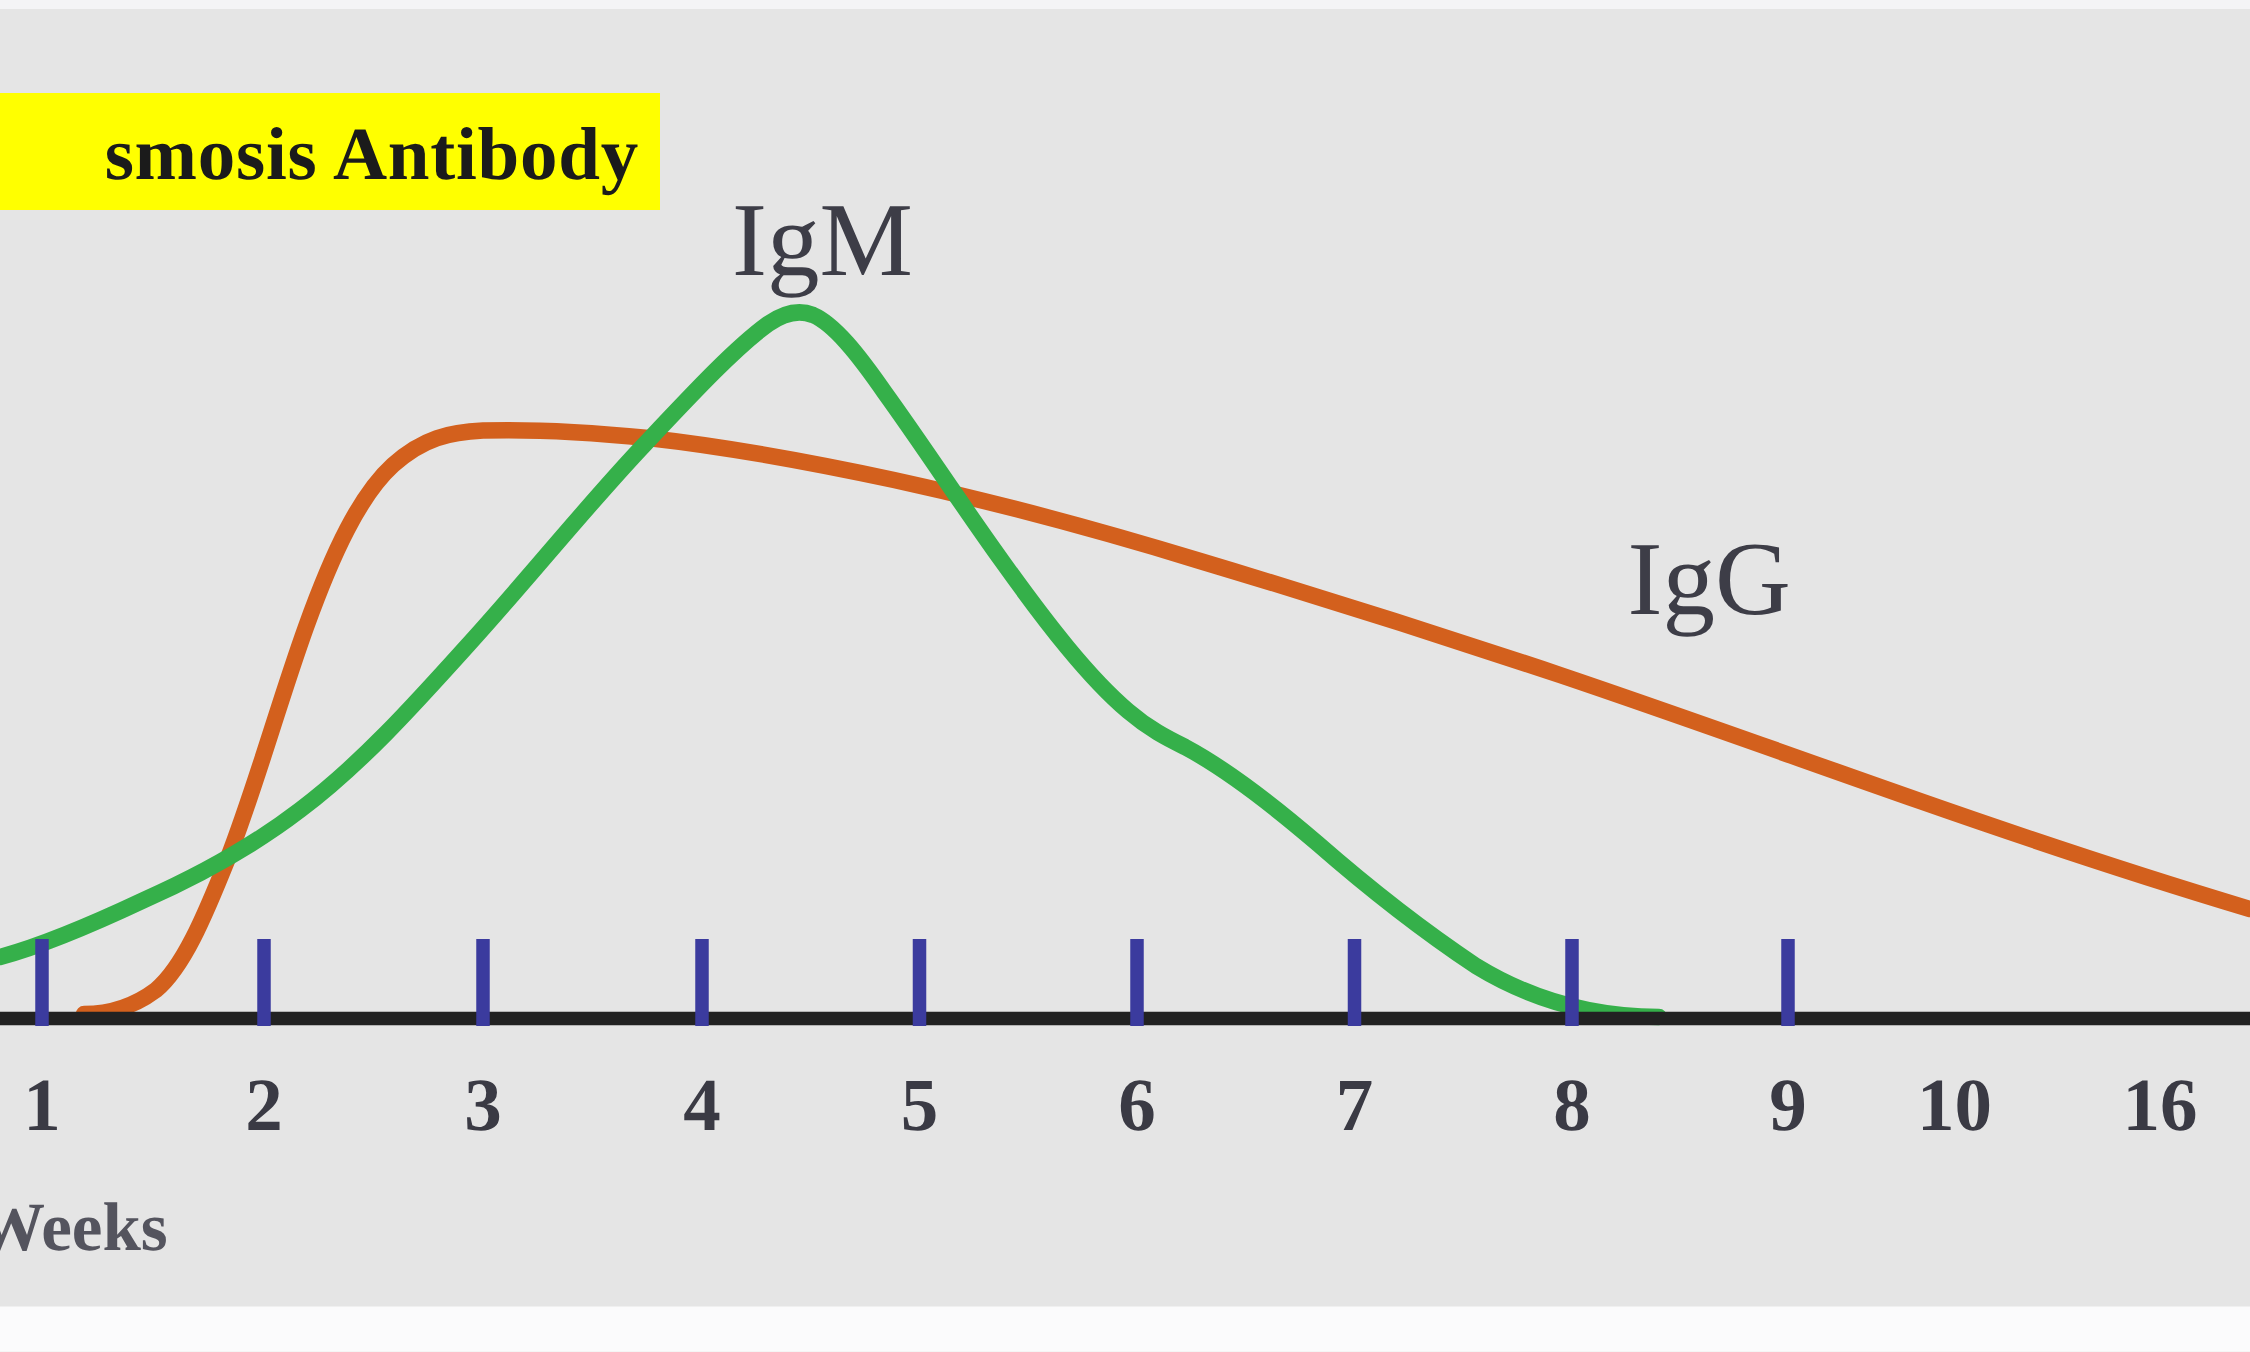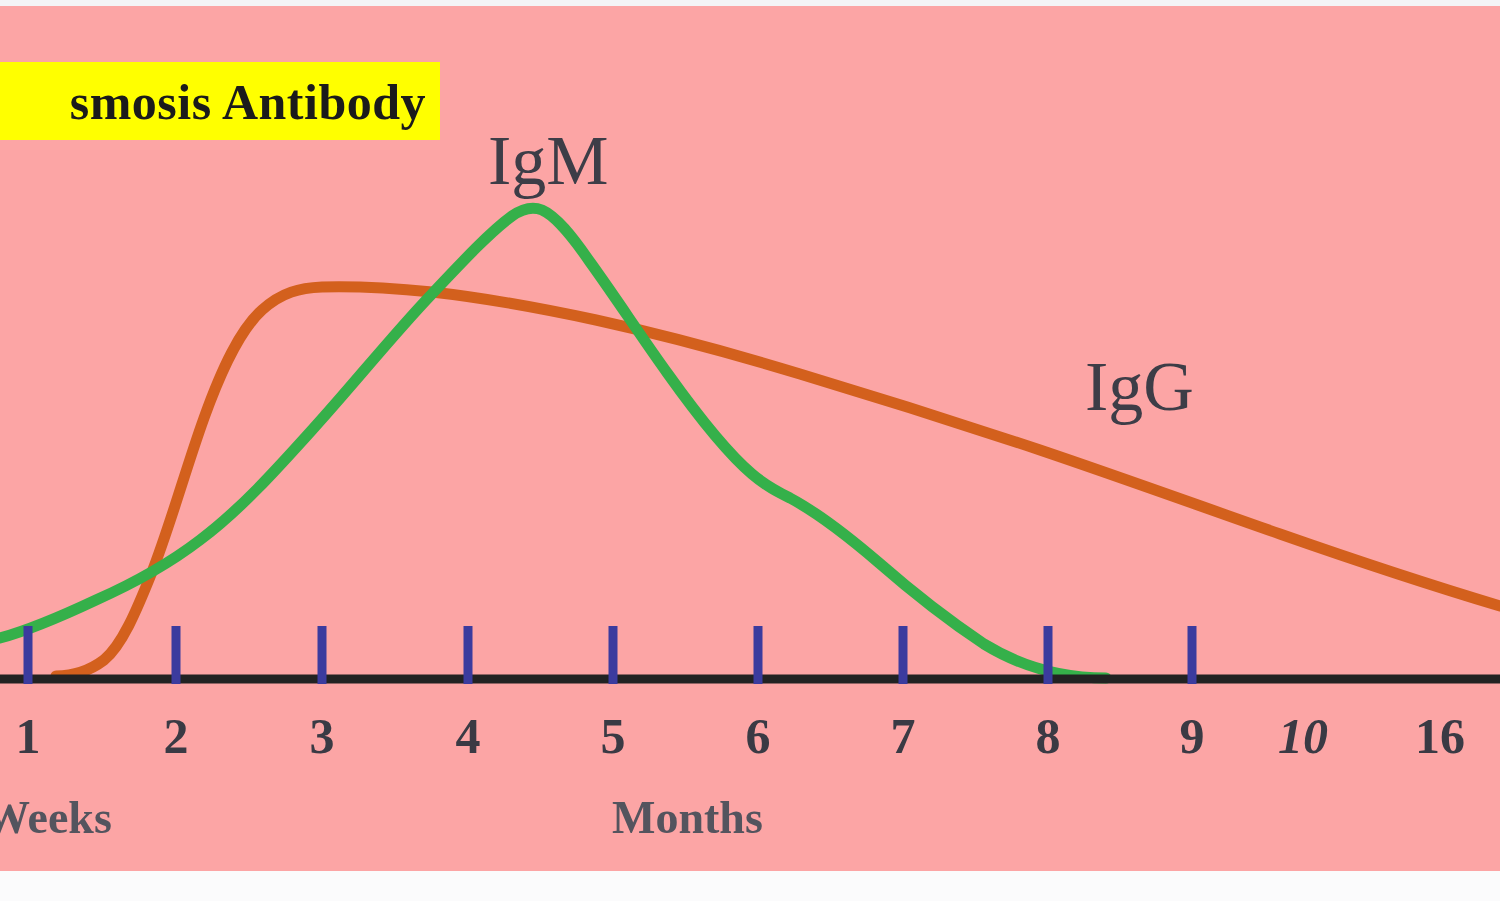--- a/index.html
+++ b/index.html
@@ -4,21 +4,21 @@
 <style>
   html, body {
     margin: 0;
     padding: 0;
     background: #ffffff;
   }
   #stage {
     position: relative;
     width: 1500px;
     height: 901px;
-    background: #fca5a5;
+    background: #e5e5e5;
     overflow: hidden;
     font-family: "Liberation Serif", "DejaVu Serif", serif;
   }
   
   .band-top {
     position: absolute;
     left: 0; top: 0;
     width: 1500px; height: 6px;
     background: #f4f4f6;
   }
@@ -166,22 +166,21 @@
 
   <div class="tick-label" style="left:28px;">1</div>
   <div class="tick-label" style="left:176px;">2</div>
   <div class="tick-label" style="left:322px;">3</div>
   <div class="tick-label" style="left:468px;">4</div>
   <div class="tick-label" style="left:613px;">5</div>
   <div class="tick-label" style="left:758px;">6</div>
   <div class="tick-label" style="left:903px;">7</div>
   <div class="tick-label" style="left:1048px;">8</div>
   <div class="tick-label" style="left:1192px;">9</div>
-  <div class="tick-label" style="left:1303px;font-style:italic;">10</div>
+  <div class="tick-label" style="left:1303px;">10</div>
   <div class="tick-label" style="left:1440px;">16</div>
 
   <div class="axis-caption" id="caption-weeks">Weeks</div>
-  <div class="axis-caption" id="caption-months">Months</div>
 
   <div class="series-label" id="label-igm">IgM</div>
   <div class="series-label" id="label-igg">IgG</div>
 
 </div>
 
 </body></html>

